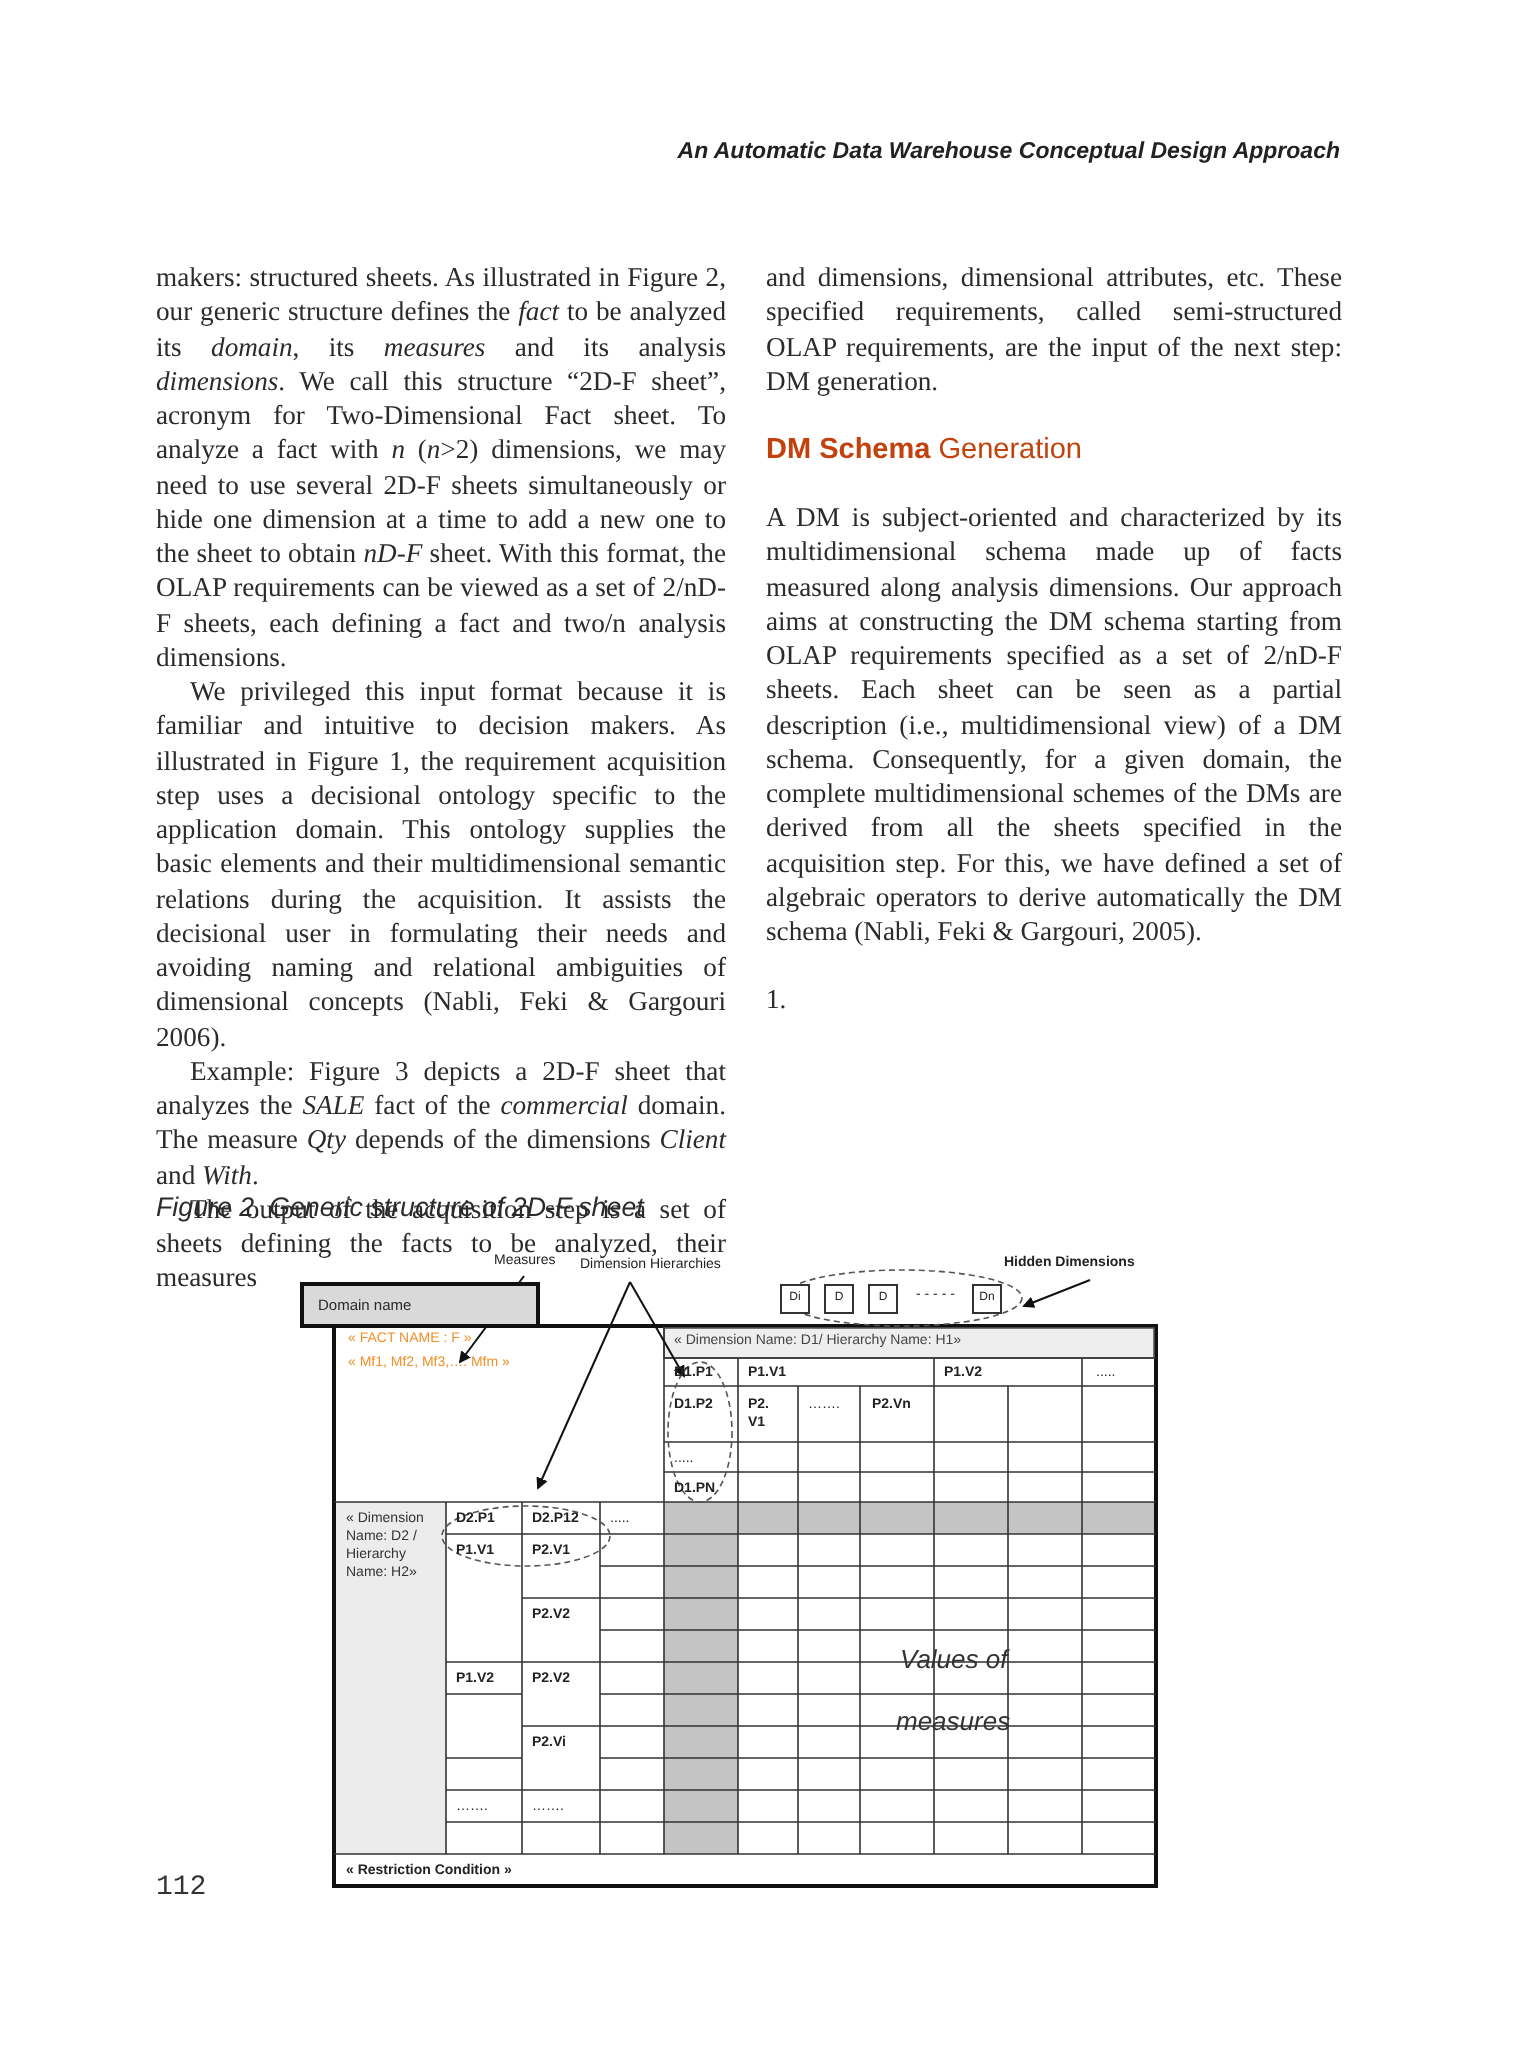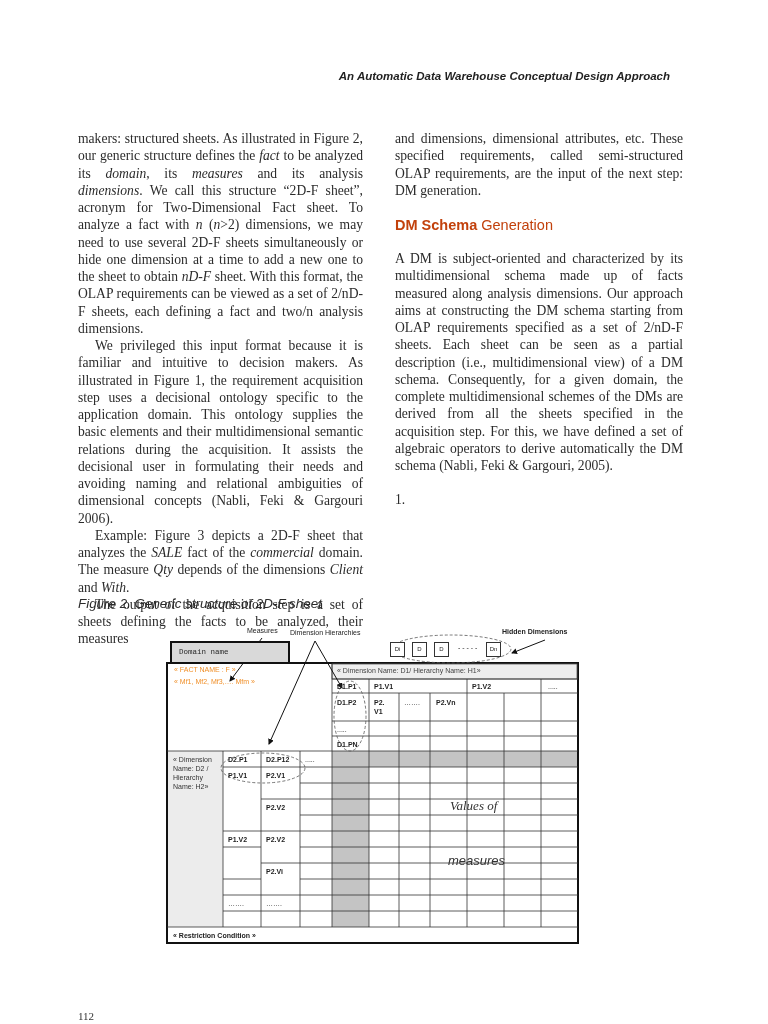--- a/index.html
+++ b/index.html
@@ -2,38 +2,38 @@
 <html><head>
 <meta charset="utf-8">
 <style>
   html, body { margin: 0; padding: 0; background: #ffffff; }
   body { width: 768px; height: 1024px; position: relative; overflow: hidden; color: #2a2a2a; }
   .header { position: absolute; top: 70px; right: 98px; font-family: "Liberation Sans", sans-serif; font-weight: bold; font-style: italic; font-size: 11.5px; color: #222; white-space: nowrap; }
   .col { position: absolute; top: 130px; font-family: "Liberation Serif", serif; font-size: 13.6px; line-height: 17.25px; text-align: justify; color: #2b2b2b; }
   .col p { margin: 0; }
   .col p.indent { text-indent: 17px; }
   .left { left: 78px; width: 285px; }
-  .right { left: 383px; width: 288px; margin-left: 12px; }
+  .right { left: 383px; width: 288px; }
   .section-title { font-family: "Liberation Sans", sans-serif; font-size: 14.5px; margin: 17px 0 16px 0; line-height: 18px; text-align: left; color: #c2410c; }
   .section-title b { font-weight: bold; }
   .gap { height: 17px; }
   .list-item { display: flex; }
   .list-item .num { width: 30px; flex: none; }
   .list-item .body { flex: 1; text-align: justify; }
   .caption { position: absolute; left: 78px; top: 596px; font-family: Liberation Sans, sans-serif; font-style: italic; font-size: 13.4px; color: #2b2b2b; }
-  .page-num { position: absolute; left: 78px; top: 1010px; font-family: Liberation Serif, serif; font-size: 11px; color: #333; }
+  .page-num { position: absolute; left: 78px; top: 936px; font-family: Liberation Mono, monospace; font-size: 14px; color: #333; }
 
   
   .fig { position: absolute; left: 0; top: 0; width: 768px; height: 1024px; pointer-events: none; }
   .fig * { pointer-events: auto; }
   .lbl { position: absolute; font-family: "Liberation Sans", sans-serif; font-size: 7px; color: #222; white-space: nowrap; }
   .lbl.bold { font-weight: bold; }
   .cell-t { position: absolute; font-family: "Liberation Sans", sans-serif; font-size: 7px; font-weight: bold; color: #222; white-space: nowrap; line-height: 9px; }
   .orange { color: #f0902a; font-weight: normal; }
-  .domain-box { position: absolute; left: 170px; top: 641px; width: 109px; height: 19px; border: 2px solid #111; background: #d9d9d9; font-family: Liberation Mono, monospace; font-size: 7.5px; line-height: 19px; padding-left: 7px; box-sizing: content-box; }
+  .domain-box { position: absolute; left: 150px; top: 641px; width: 109px; height: 19px; border: 2px solid #111; background: #d9d9d9; font-family: Liberation Sans, sans-serif; font-size: 7.5px; line-height: 19px; padding-left: 7px; box-sizing: content-box; }
   .dbox { position: absolute; top: 642px; width: 13px; height: 13px; border: 1px solid #333; background: #fff; font-family: "Liberation Sans", sans-serif; font-size: 6px; line-height: 13px; text-align: center; color: #222; }
   .values-text { position: absolute; font-family: "Liberation Sans", sans-serif; font-style: italic; font-size: 13px; color: #333; white-space: nowrap; }
 </style>
 </head>
 <body>
 
 <div class="header">An Automatic Data Warehouse Conceptual Design Approach</div>
 
 <div class="col left">
   <p><span>makers: structured sheets. As illustrated in Figure 2, our generic structure defines the </span><i>fact</i><span> to be analyzed its </span><i>domain</i><span>, its </span><i>measures</i><span> and its analysis </span><i>dimensions</i><span>. We call this structure “2D-F sheet”, acronym for Two-Dimensional Fact sheet. To analyze a fact with </span><i>n</i><span> (</span><i>n</i><span>&gt;2) dimensions, we may need to use several 2D-F sheets simultaneously or hide one dimension at a time to add a new one to the sheet to obtain </span><i>nD-F</i><span> sheet. With this format, the OLAP requirements can be viewed as a set of 2/nD-F sheets, each defining a fact and two/n analysis dimensions.</span></p>
@@ -164,19 +164,19 @@
 
   <span class="cell-t" style="left:228px;top:771px;">P1.V1</span>
   <span class="cell-t" style="left:266px;top:771px;">P2.V1</span>
   <span class="cell-t" style="left:266px;top:803px;">P2.V2</span>
   <span class="cell-t" style="left:228px;top:835px;">P1.V2</span>
   <span class="cell-t" style="left:266px;top:835px;">P2.V2</span>
   <span class="cell-t" style="left:266px;top:867px;">P2.Vi</span>
   <span class="cell-t" style="left:228px;top:899px;font-weight:normal;">…….</span>
   <span class="cell-t" style="left:266px;top:899px;font-weight:normal;">…….</span>
 
-  <span class="values-text" style="left:450px;top:798px;font-family:Liberation Serif, serif;">Values of</span>
+  <span class="values-text" style="left:450px;top:822px;">Values of</span>
   <span class="values-text" style="left:448px;top:853px;">measures</span>
 
   <span class="cell-t" style="left:173px;top:931px;">« Restriction Condition »</span>
 </div>
 
 <div class="page-num">112</div>
 
 </body></html>

